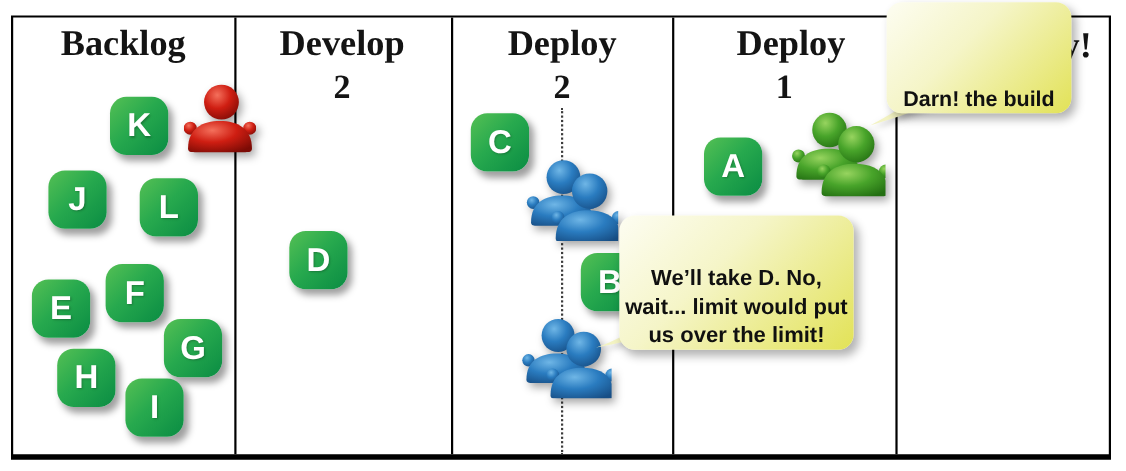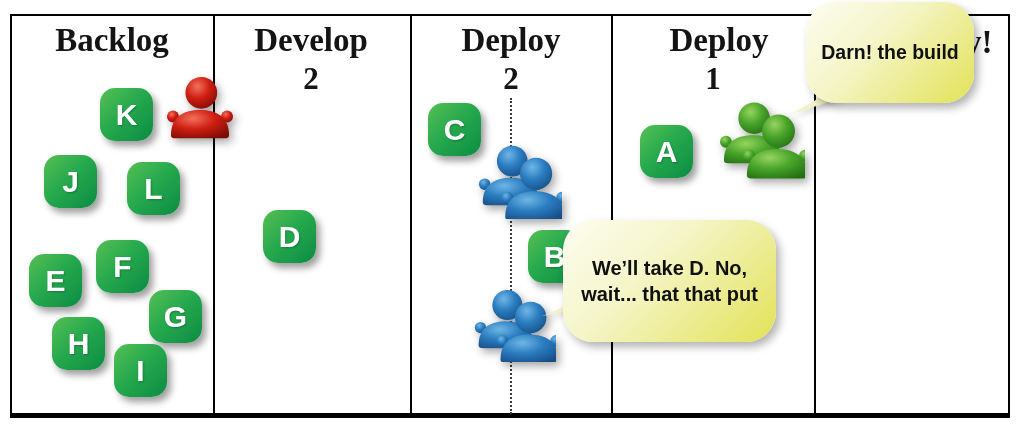--- a/index.html
+++ b/index.html
@@ -41,27 +41,27 @@
   .pos-B{left:528px;top:230px}.pos-A{left:640px;top:125px}
 
   
   .person-svg{position:absolute;z-index:3;filter:drop-shadow(3px 4px 4px rgba(0,0,0,.35));}
   #red-person{left:167px;top:72px;width:66px;height:68px;}
   #blue-pair-upper{left:474px;top:141px;width:88px;height:78px;}
   #blue-pair-lower{left:470px;top:285px;width:86px;height:77px;}
   #green-pair{left:715px;top:96px;width:90px;height:83px;}
 
   
-  .bubble{position:absolute;z-index:6;border-radius:30px;
+  .bubble{position:absolute;z-index:6;border-radius:14px;
           background:linear-gradient(135deg,#fdfdf2 0%,#f5f5c8 40%,#e2e257 100%);
           box-shadow:4px 5px 9px rgba(0,0,0,.30);
-          display:flex;flex-direction:column;justify-content:center;text-align:center;
+          display:flex;flex-direction:column;justify-content:flex-end;text-align:center;
           font-weight:700;color:#101010;}
   #bubble-build{left:806px;top:2px;width:168px;height:101px;font-size:19.5px;line-height:25px;}
-  #bubble-limit{left:563px;top:196px;width:213px;height:122px;font-size:20px;line-height:26px;margin-top:24px;}
+  #bubble-limit{left:563px;top:196px;width:213px;height:122px;font-size:20px;line-height:26px;}
   .tail{position:absolute;z-index:5;filter:drop-shadow(2px 3px 3px rgba(0,0,0,.25));}
   #tail-build{left:789px;top:80px;width:60px;height:36px;}
   #tail-limit{left:540px;top:282px;width:68px;height:36px;}
 </style>
 </head>
 <body>
 
 <div id="stage">
 
   <svg width="0" height="0" style="position:absolute" aria-hidden="true">
@@ -142,16 +142,17 @@
   </svg>
   <svg id="tail-limit" class="tail" viewBox="0 0 68 36">
     <path d="M64,1 Q26,26 2,34 Q34,28 66,18 Z" fill="#f3f3c2"></path>
   </svg>
 
   <div id="bubble-build" class="bubble">
     <div>Darn! the build</div>
   </div>
   <div id="bubble-limit" class="bubble">
     <div>We’ll take D. No,</div>
-    <div>wait... that that put</div>
+    <div>wait... limit would put</div>
+    <div>us over the limit!</div>
   </div>
 
 </div>
 
 </body></html>

